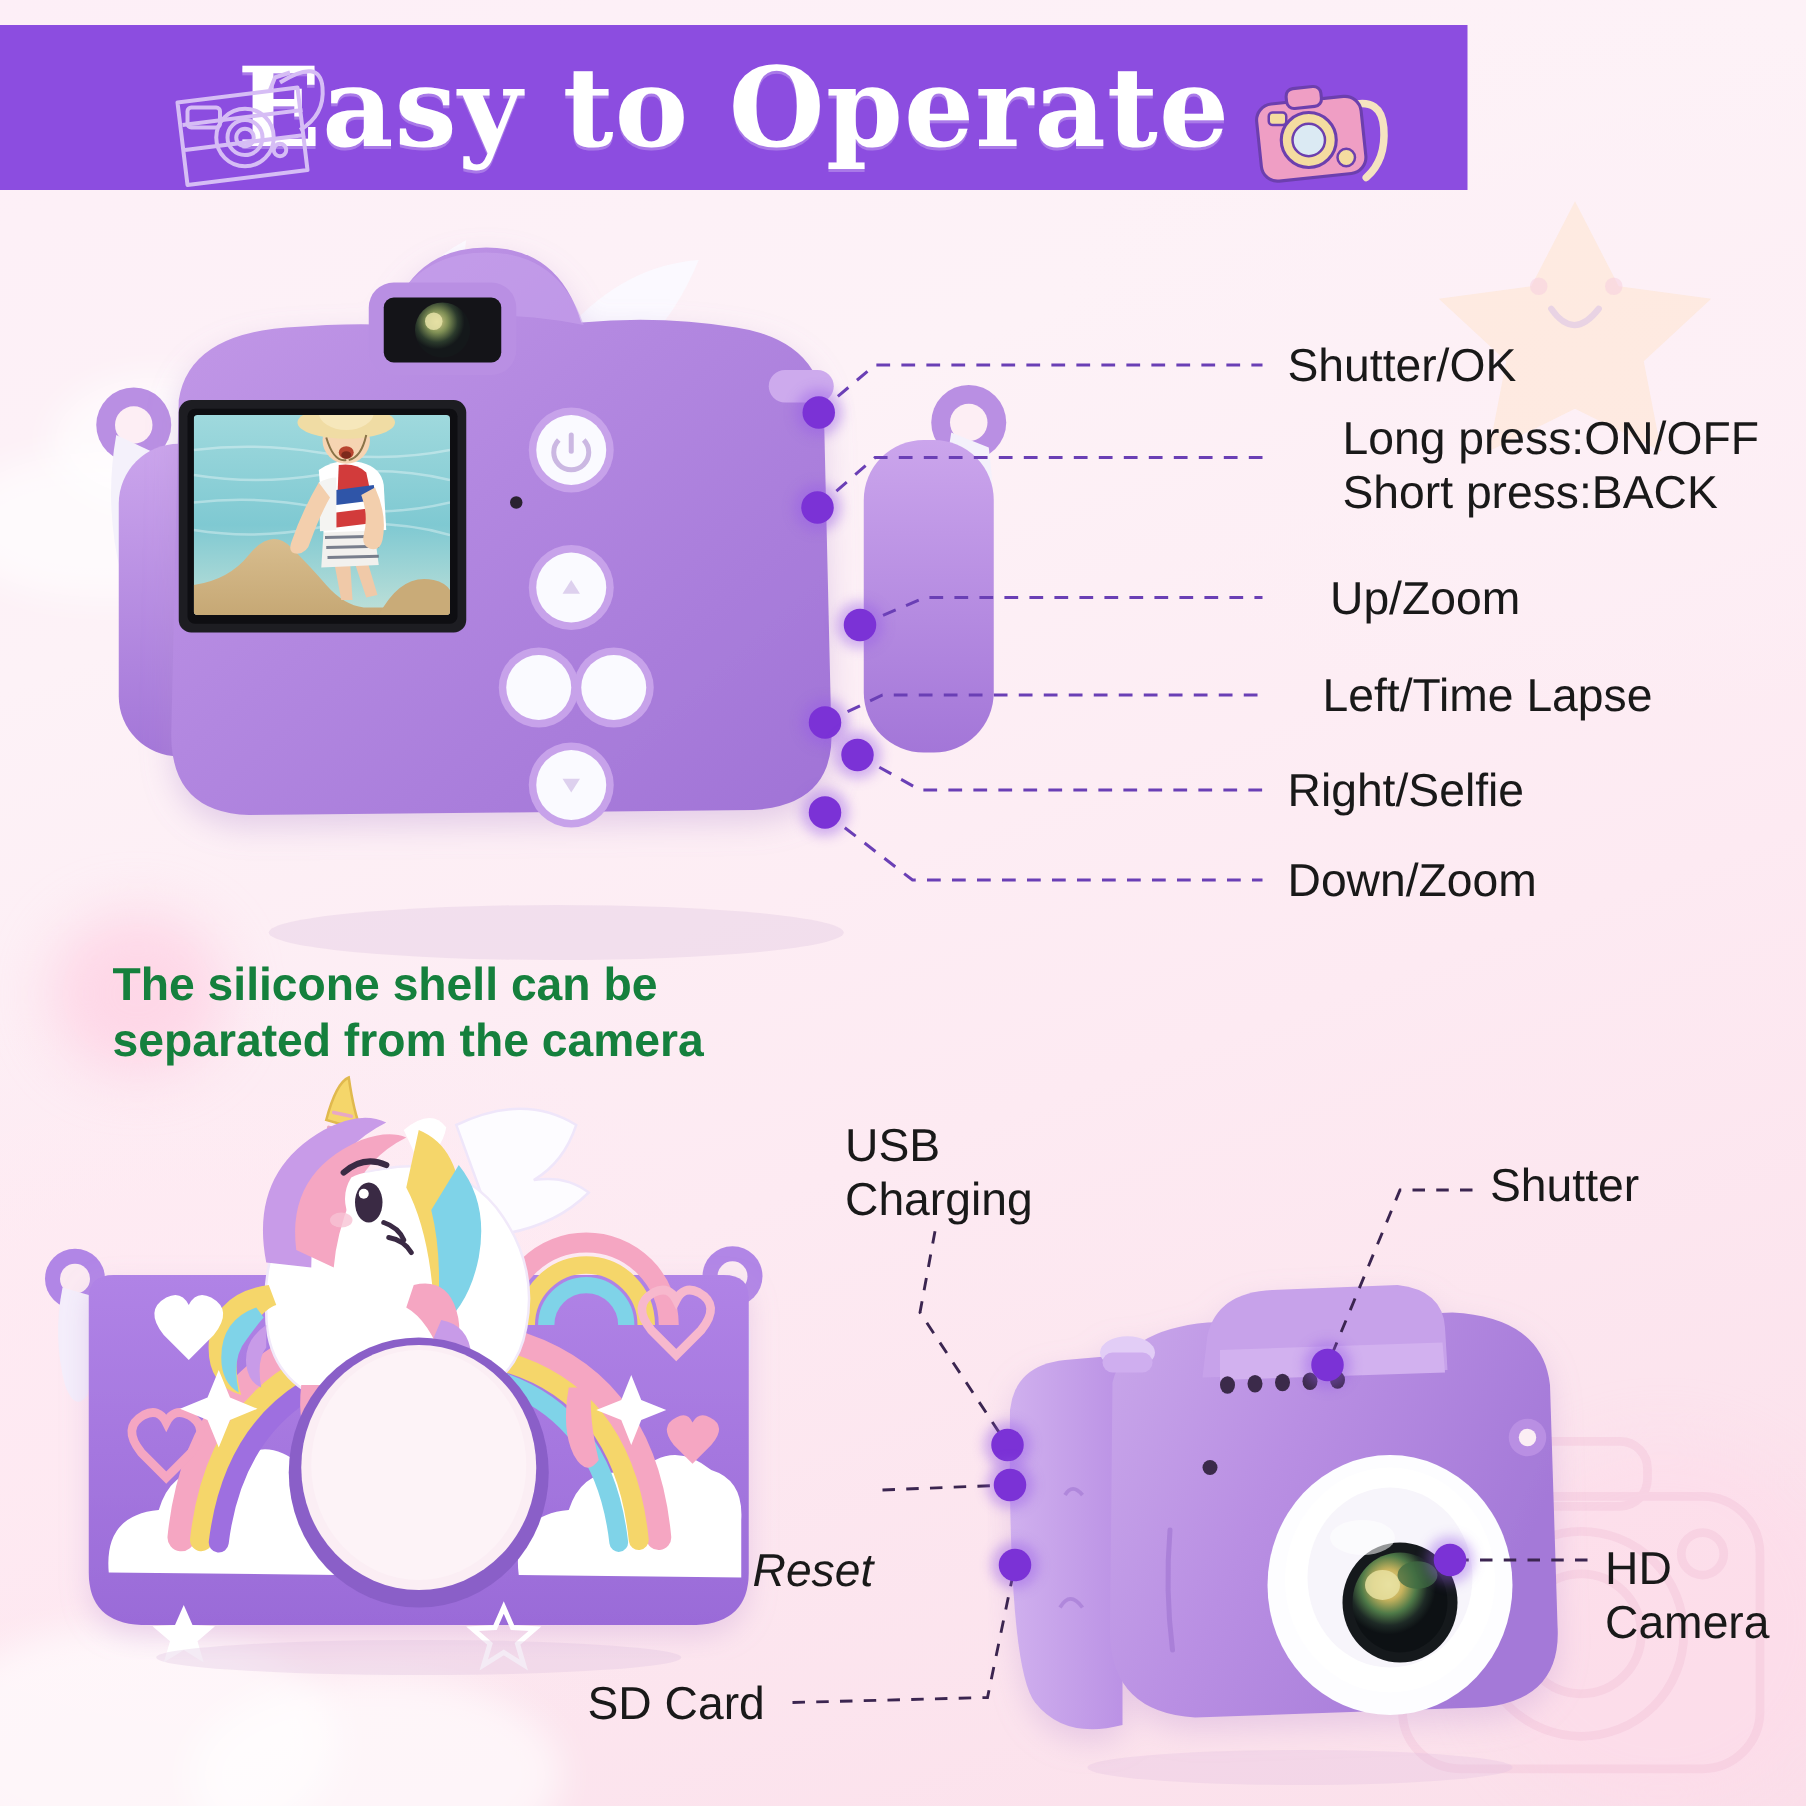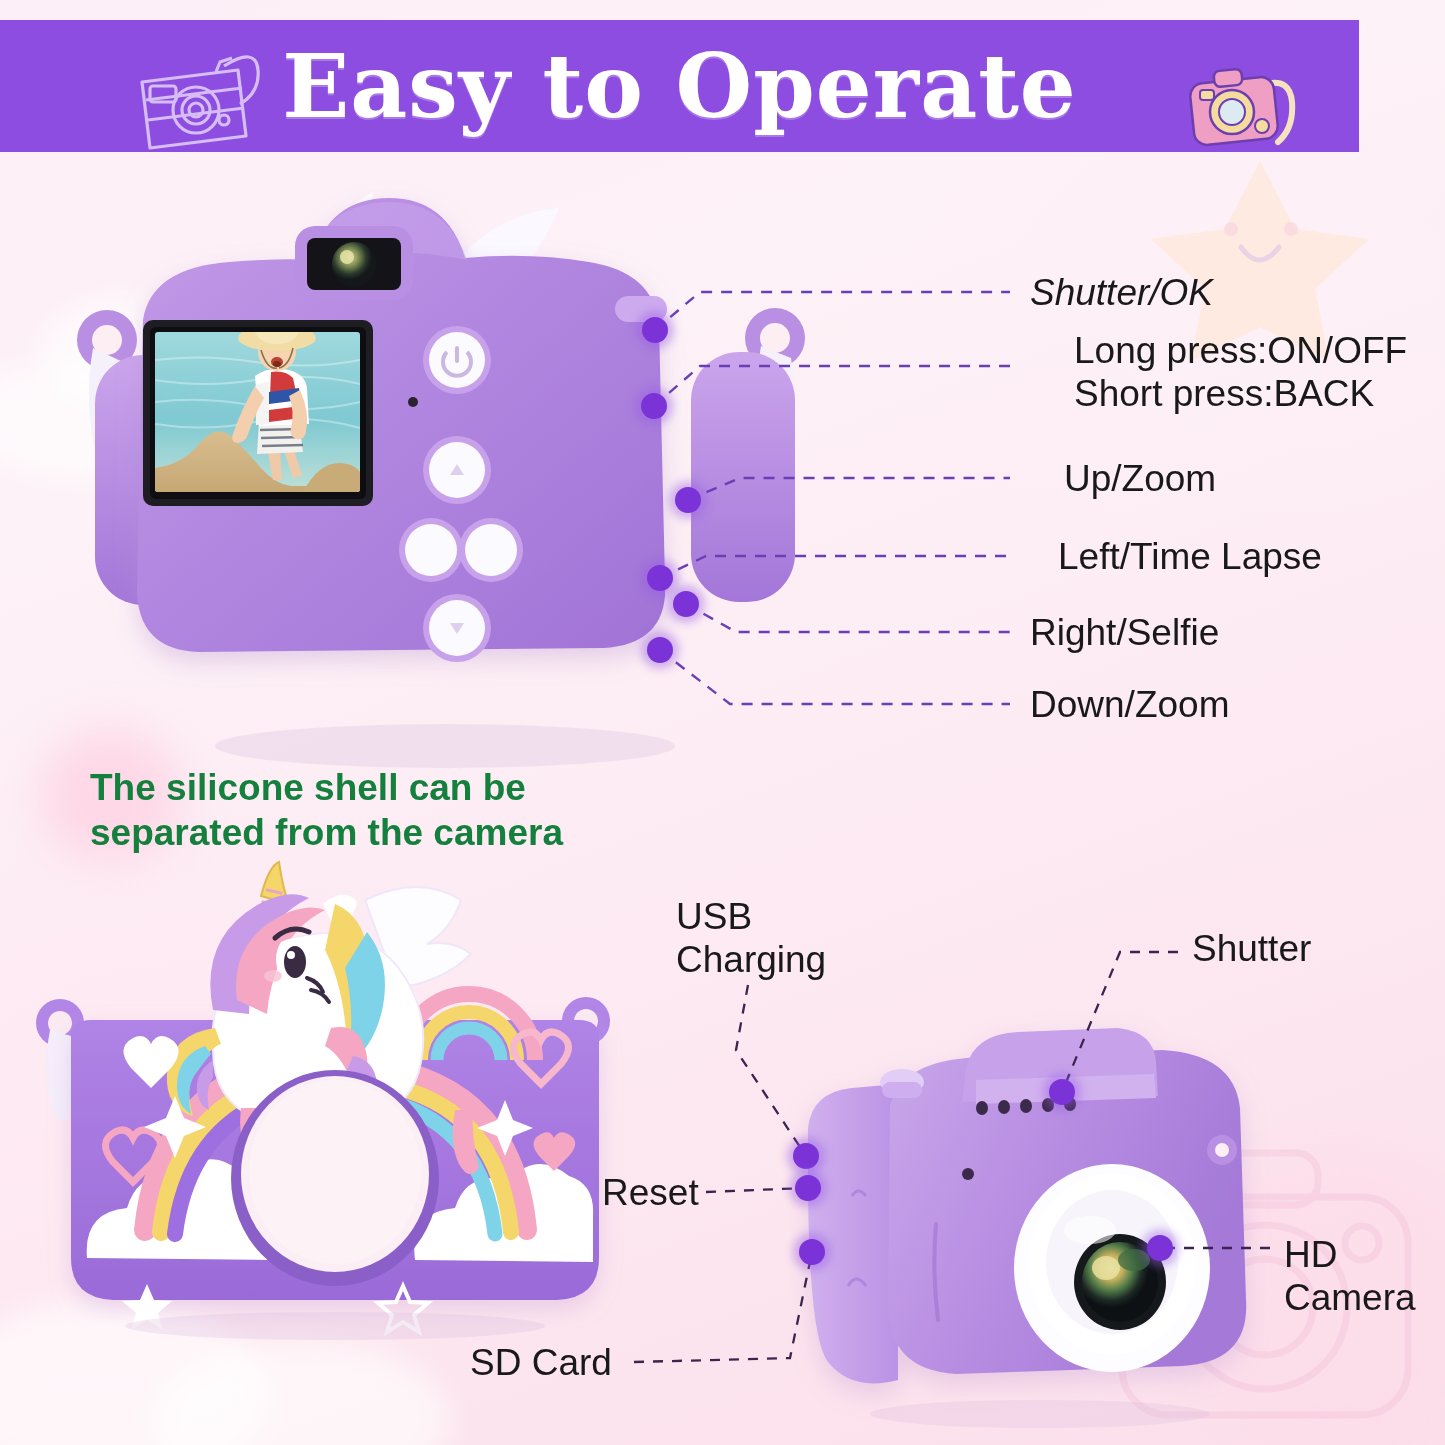--- a/index.html
+++ b/index.html
@@ -20,21 +20,21 @@
       linear-gradient(160deg,#fdeff7 0%, #fdf2f7 28%, #fdeaf2 60%, #fbdfea 100%);
   }
   .softcloud{ position:absolute; border-radius:50%; background:rgba(255,255,255,.62); filter:blur(14px); }
   .pinkblob{ position:absolute; border-radius:50%; filter:blur(22px); }
 
   
   .wm{ position:absolute; opacity:.5; }
 
   
   .header{
-    position:absolute; left:0; top:20px; width:1359px; height:132px;
+    position:absolute; left:0; top:20px; width:1174px; height:132px;
     background:#8c4de0;
     display:flex; align-items:center; justify-content:center;
   }
   .header-title{
     color:#fff;
     font-family:"DejaVu Serif", serif;
     font-weight:bold;
     font-size:88px;
     letter-spacing:1px;
     line-height:1;
@@ -293,21 +293,21 @@
     <path d="M660 650 L730 704 L1010 704"></path>
   </g>
 </svg>
 <div class="dot" style="left:642px;top:317px;"></div>
 <div class="dot" style="left:641px;top:393px;"></div>
 <div class="dot" style="left:675px;top:487px;"></div>
 <div class="dot" style="left:647px;top:565px;"></div>
 <div class="dot" style="left:673px;top:591px;"></div>
 <div class="dot" style="left:647px;top:637px;"></div>
 
-<div class="label" style="left:1030px;top:272px;font-style:italic;">Shutter/OK</div>
+<div class="label" style="left:1030px;top:272px;">Shutter/OK</div>
 <div class="label" style="left:1030px;top:330px;margin-left:44px;">Long press:ON/OFF
 Short press:BACK</div>
 <div class="label" style="left:1064px;top:458px;">Up/Zoom</div>
 <div class="label" style="left:1058px;top:536px;">Left/Time Lapse</div>
 <div class="label" style="left:1030px;top:612px;">Right/Selfie</div>
 <div class="label" style="left:1030px;top:684px;">Down/Zoom</div>
 
 <div class="note">The silicone shell can be
 separated from the camera</div>
 
@@ -495,17 +495,17 @@
   </g>
 </svg>
 <div class="dot" style="left:793px;top:1143px;"></div>
 <div class="dot" style="left:795px;top:1175px;"></div>
 <div class="dot" style="left:799px;top:1239px;"></div>
 <div class="dot" style="left:1049px;top:1079px;"></div>
 <div class="dot" style="left:1147px;top:1235px;"></div>
 
 <div class="label" style="left:676px;top:896px;">USB
 Charging</div>
-<div class="label" style="left:602px;top:1172px;">Reset</div>
+<div class="label" style="left:602px;top:1236px;font-style:italic;">Reset</div>
 <div class="label" style="left:470px;top:1342px;">SD Card</div>
 <div class="label" style="left:1192px;top:928px;">Shutter</div>
 <div class="label" style="left:1284px;top:1206px;margin-top:28px;">HD
 Camera</div>
 
 </body></html>

